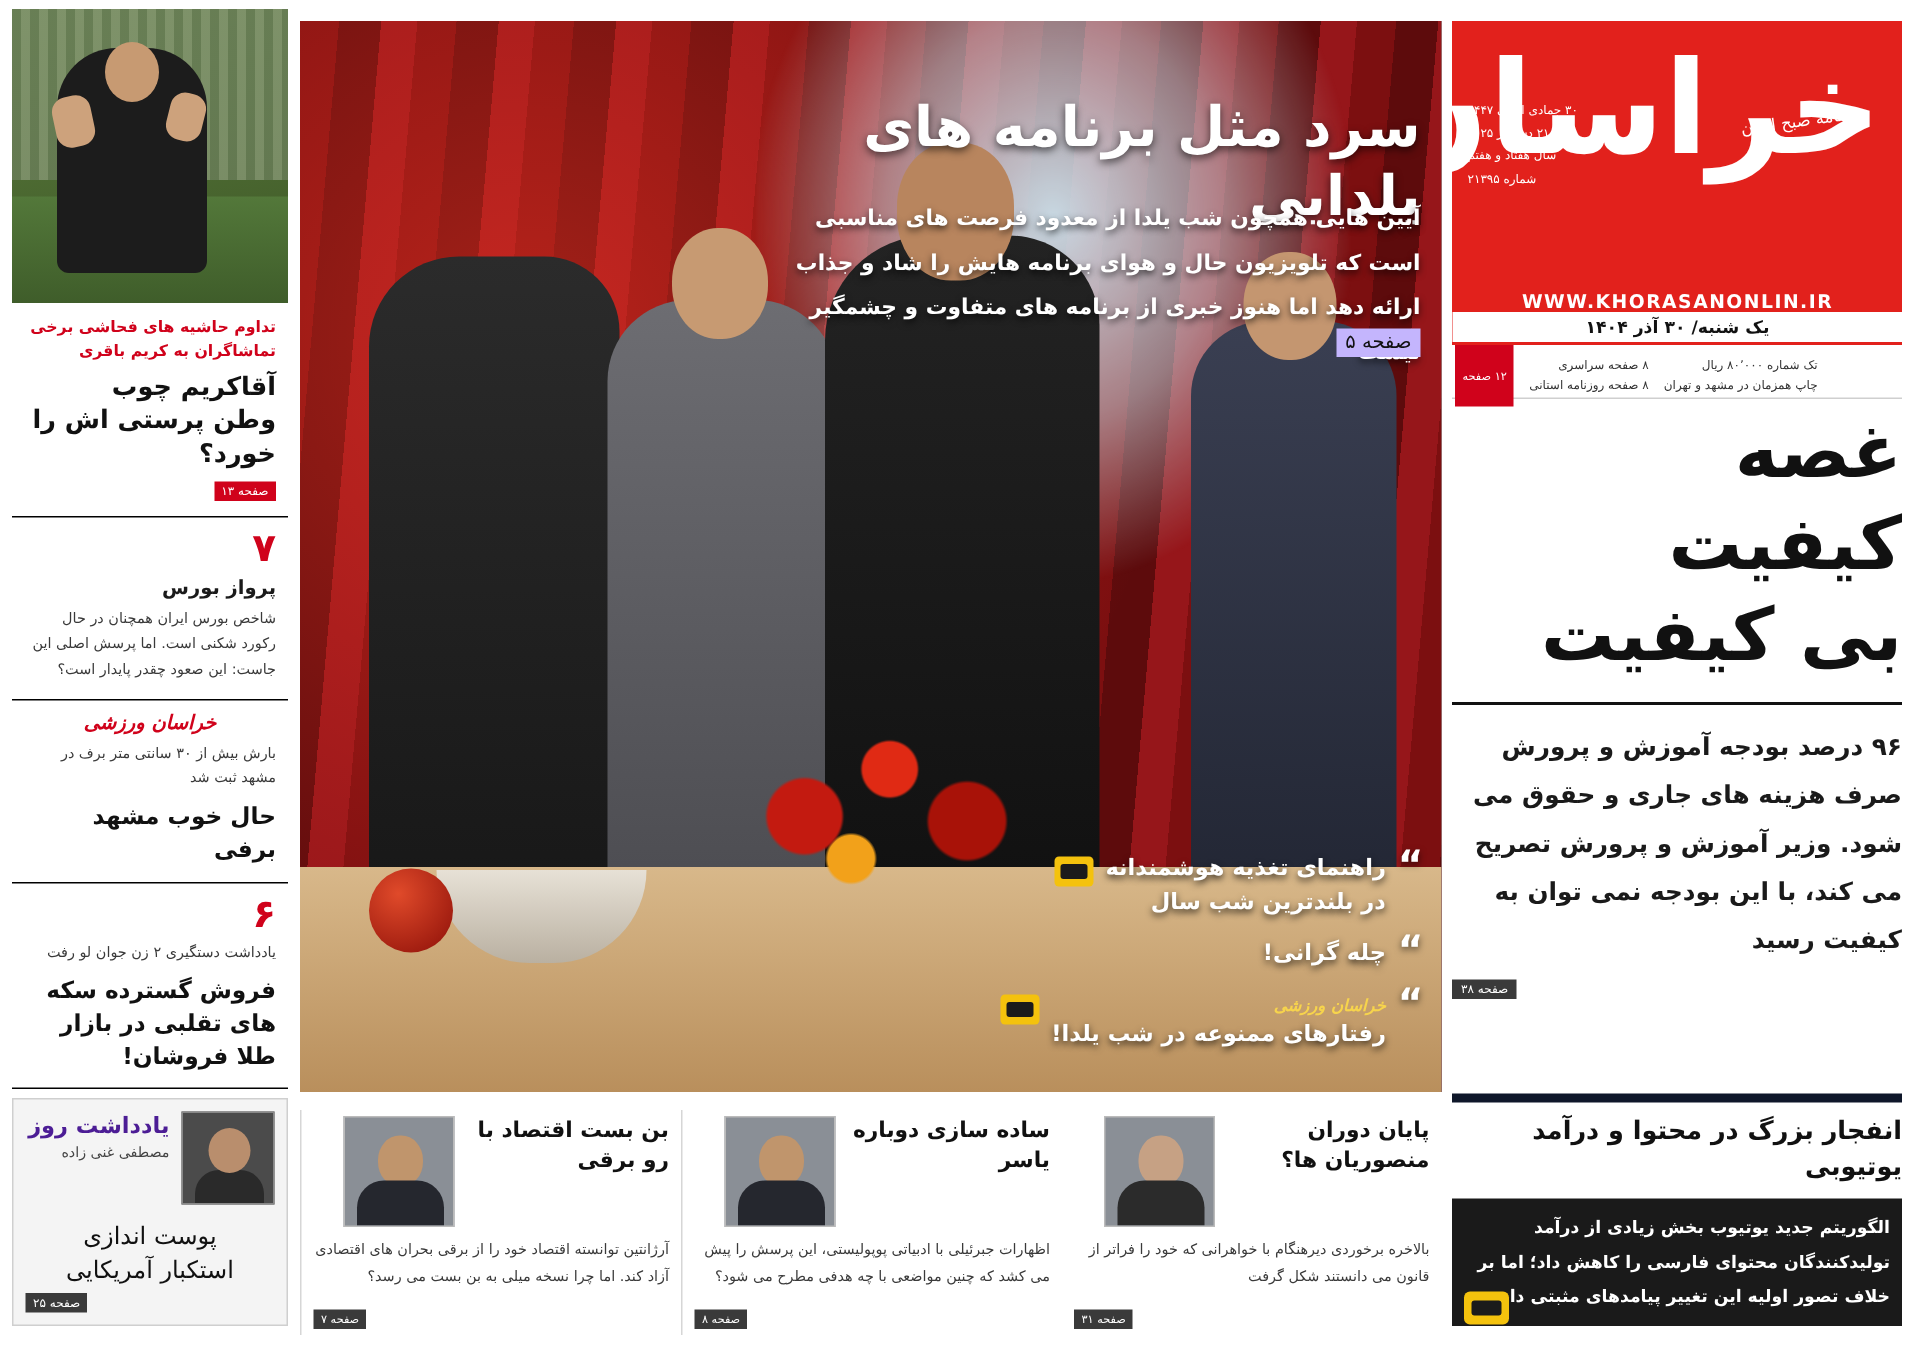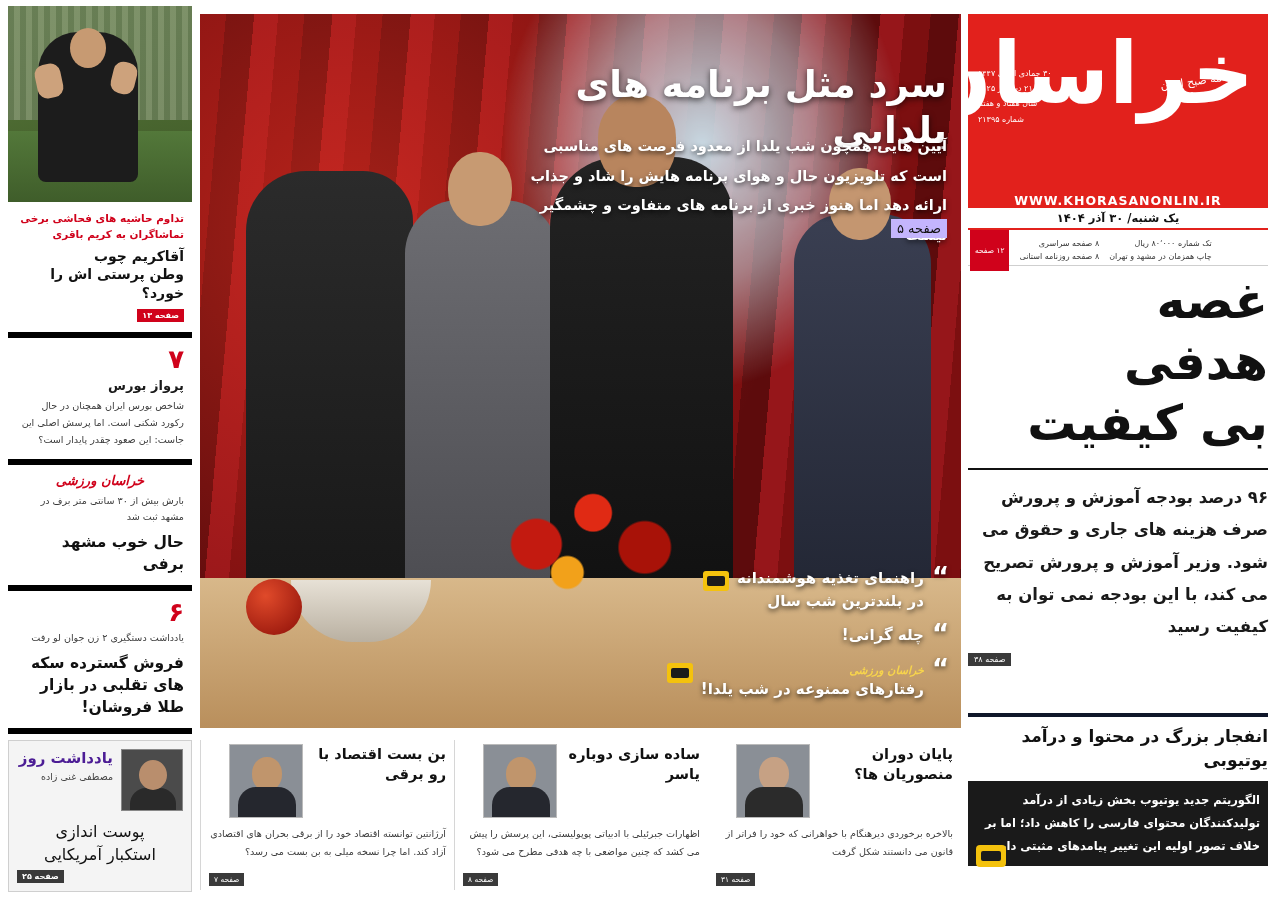--- a/index.html
+++ b/index.html
@@ -50,34 +50,34 @@
     background:#cda27c; border-radius:10px;
     transform: rotate(14deg);
   }
   .sb-photo .grass {
     position:absolute; left:0; bottom:0; width:100%; height:36%;
     background: linear-gradient(180deg,#53783a,#3f5d2a);
   }
 
   .sb-block {
     padding: 8px 8px 10px 8px;
-    border-bottom: 6px solid #000000;
+    border-bottom: 1px solid #000000;
     position: relative;
   }
   .sb-kicker {
     color:#d0021b; font-size:10.5px; line-height:1.55; text-align:right;
     font-weight:bold;
   }
   .sb-title {
-    font-size:14px; font-weight:bold; color:#111; line-height:1.35;
+    font-size:17px; font-weight:bold; color:#111; line-height:1.35;
     text-align:right; margin-top:4px;
   }
   .sb-page-tag {
     display:inline-block; background:#d0021b; color:#fff;
-    font-size:8px; padding:2px 5px; margin-top:6px;font-weight:bold;
+    font-size:8px; padding:2px 5px; margin-top:6px;
   }
   .sb-page-tag.dark { background:#3a3a3a; }
   .sb-num {
     color:#d0021b; font-size:26px; font-weight:bold; text-align:right;
     line-height:1;
   }
   .sb-sub {
     font-size:13px; font-weight:bold; color:#1a1a1a; text-align:right; margin-top:6px;
   }
   .sb-body {
@@ -272,22 +272,22 @@
   .lead-body {
     text-align:right; font-size:16.5px; color:#1a1a1a; line-height:1.95; font-weight:bold;
   }
   .lead-tag {
     display:inline-block; margin-top:10px; background:#3a3a3a; color:#fff;
     font-size:8px; padding:2px 6px;
   }
 
   
   .yt-box {
-    position:absolute; right:8px; bottom:24px; width:300px; height:160px;
-    border-top:4px solid #0f172a; padding-top:8px;
+    position:absolute; right:8px; bottom:8px; width:300px; height:160px;
+    border-top:6px solid #0f172a; padding-top:8px;
   }
   .yt-title {
     font-size:17px; font-weight:bold; color:#111; text-align:right; line-height:1.4;
   }
   .yt-body {
     margin-top:8px; background:#1a1a1a; color:#fff; padding:8px;
     font-size:11.5px; line-height:2.0; text-align:right; font-weight:bold;
   }
   .yt-logo {
     position:absolute; left:8px; bottom:6px; width:30px; height:22px;
@@ -453,21 +453,21 @@
       <div>۸ صفحه روزنامه استانی</div>
     </div>
     <div class="col">
       <div>تک شماره ۸۰٬۰۰۰ ریال</div>
       <div>چاپ همزمان در مشهد و تهران</div>
     </div>
   </div>
 
   <div class="lead">
     <div class="lead-title">غصه</div>
-    <div class="lead-title">هدفی</div>
+    <div class="lead-title">کیفیت</div>
     <div class="lead-title">بی کیفیت</div>
     <div class="lead-rule"></div>
     <div class="lead-body">۹۶ درصد بودجه آموزش و پرورش صرف هزینه های جاری و حقوق می شود. وزیر آموزش و پرورش تصریح می کند، با این بودجه نمی توان به کیفیت رسید</div>
     <div style="text-align:left">
       <span class="lead-tag">صفحه ۳۸</span>
     </div>
   </div>
 
   <div class="yt-box">
     <div class="yt-title">انفجار بزرگ در محتوا و درآمد یوتیوبی</div>

